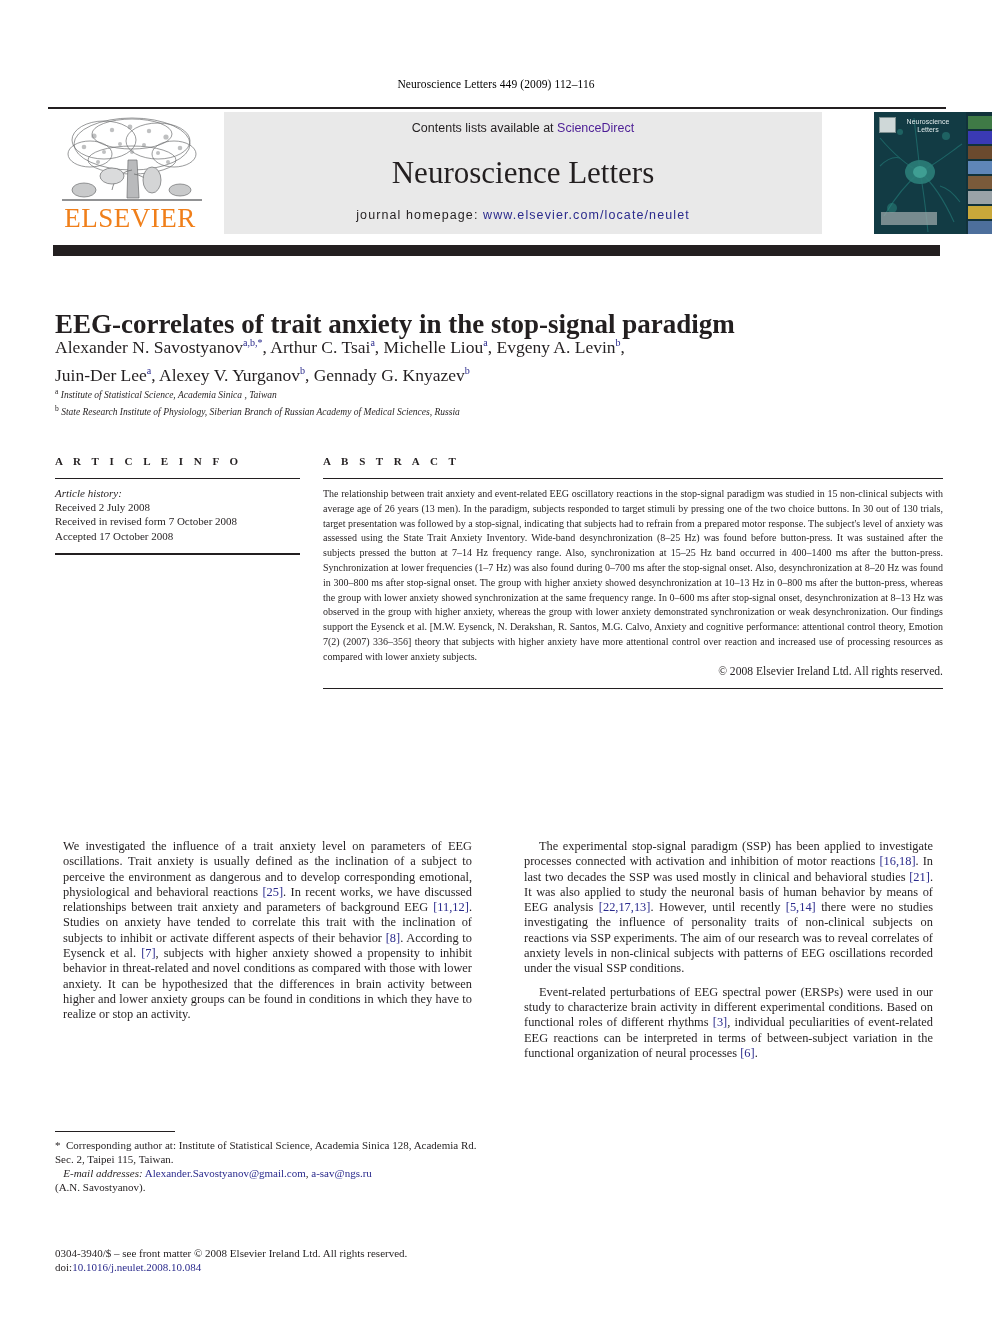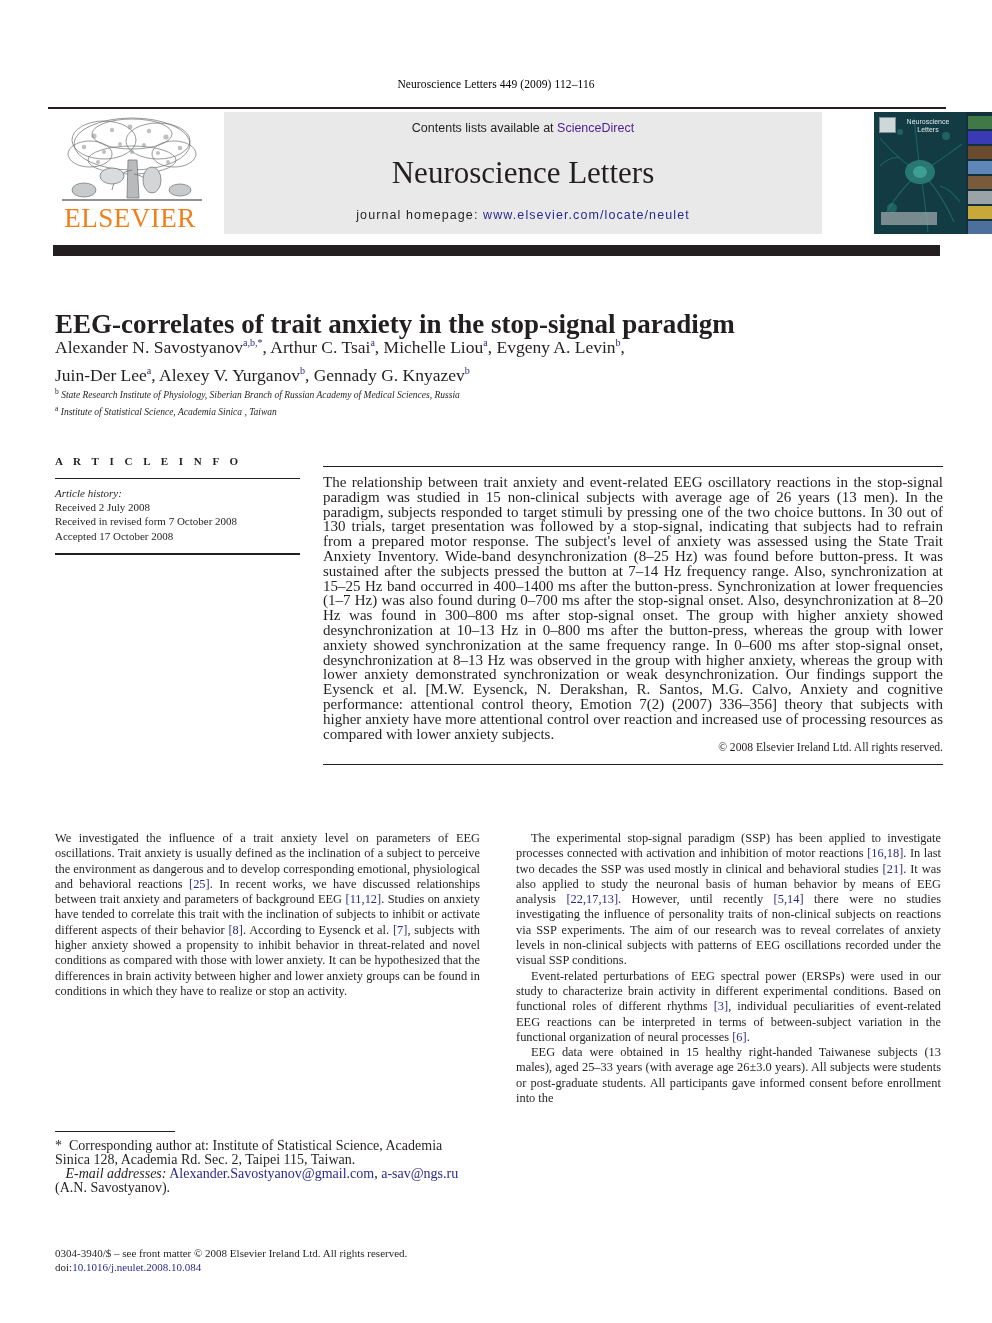--- a/index.html
+++ b/index.html
@@ -221,21 +221,21 @@
   }
   .info-body {
     margin-top: 7px;
     font-size: 11px;
     line-height: 14.2px;
     color: #231f20;
   }
   .info-body .lbl { font-style: italic; }
   .abs-text {
     margin-top: 8px;
-    font-size: 15px;
+    font-size: 10px;
     line-height: 14.8px;
     text-align: justify;
     color: #231f20;
   }
   .copyright {
     margin-top: 0;
     text-align: right;
     font-size: 11.6px;
     color: #231f20;
   }
@@ -249,38 +249,38 @@
     position: absolute;
     top: 831px;
     width: 425px;
     font-size: 12.4px;
     line-height: 15.3px;
     text-align: justify;
     color: #231f20;
   }
   .body-col.left  { left: 55px; }
   .body-col.right { left: 516px; }
-  .body-col p { margin: 0; text-indent: 0; }
+  .body-col p { margin: 8px; text-indent: 0; }
   .body-col p + p { text-indent: 15px; }
   .ref { color: #2a2a8c; }
 
   
   .footnote {
     position: absolute;
     left: 55px; top: 1131px;
     width: 425px;
     color: #231f20;
   }
   .fn-rule {
     width: 120px;
     border-top: 1px solid #231f20;
     margin-bottom: 7px;
   }
   .fn-text {
-    font-size: 14px;
+    font-size: 11px;
     line-height: 13.6px;
   }
   .fn-text .star { letter-spacing: 0; }
   .fn-email-lbl { font-style: italic; }
   .link { color: #2a2a8c; }
 
   .issn {
     position: absolute;
     left: 55px; top: 1246px;
     width: 440px;
@@ -390,51 +390,51 @@
   <div class="black-bar"></div>
 
   <h1 class="title">EEG-correlates of trait anxiety in the stop-signal paradigm</h1>
 
   <div class="authors">
     <span>Alexander N. Savostyanov</span><sup>a,b,</sup><sup>*</sup>, Arthur C. Tsai<sup>a</sup>, Michelle Liou<sup>a</sup>, Evgeny A. Levin<sup>b</sup>,<br>
     <span>Juin-Der Lee</span><sup>a</sup>, Alexey V. Yurganov<sup>b</sup>, Gennady G. Knyazev<sup>b</sup>
   </div>
 
   <div class="affils">
+    <div><sup>a</sup> <span>Institute of Statistical Science, Academia Sinica , Taiwan</span></div>
     <div><sup>b</sup> <span>State Research Institute of Physiology, Siberian Branch of Russian Academy of Medical Sciences, Russia</span></div>
-    <div><sup>a</sup> <span>Institute of Statistical Science, Academia Sinica , Taiwan</span></div>
   </div>
 
   <div class="info-col">
     <div class="sec-head">A R T I C L E  I N F O</div>
     <div class="thin-rule"></div>
     <div class="info-body">
       <div class="lbl">Article history:</div>
       <div>Received 2 July 2008</div>
       <div>Received in revised form 7 October 2008</div>
       <div>Accepted 17 October 2008</div>
     </div>
     <div class="thick-rule"></div>
   </div>
 
   <div class="abs-col">
+    <div class="sec-head">A B S T R A C T</div>
     <div class="thin-rule"></div>
     <div class="abs-text">The relationship between trait anxiety and event-related EEG oscillatory reactions in the stop-signal paradigm was studied in 15 non-clinical subjects with average age of 26 years (13 men). In the paradigm, subjects responded to target stimuli by pressing one of the two choice buttons. In 30 out of 130 trials, target presentation was followed by a stop-signal, indicating that subjects had to refrain from a prepared motor response. The subject's level of anxiety was assessed using the State Trait Anxiety Inventory. Wide-band desynchronization (8–25 Hz) was found before button-press. It was sustained after the subjects pressed the button at 7–14 Hz frequency range. Also, synchronization at 15–25 Hz band occurred in 400–1400 ms after the button-press. Synchronization at lower frequencies (1–7 Hz) was also found during 0–700 ms after the stop-signal onset. Also, desynchronization at 8–20 Hz was found in 300–800 ms after stop-signal onset. The group with higher anxiety showed desynchronization at 10–13 Hz in 0–800 ms after the button-press, whereas the group with lower anxiety showed synchronization at the same frequency range. In 0–600 ms after stop-signal onset, desynchronization at 8–13 Hz was observed in the group with higher anxiety, whereas the group with lower anxiety demonstrated synchronization or weak desynchronization. Our findings support the Eysenck et al. [M.W. Eysenck, N. Derakshan, R. Santos, M.G. Calvo, Anxiety and cognitive performance: attentional control theory, Emotion 7(2) (2007) 336–356] theory that subjects with higher anxiety have more attentional control over reaction and increased use of processing resources as compared with lower anxiety subjects.</div>
     <div class="copyright">© 2008 Elsevier Ireland Ltd. All rights reserved.</div>
     <div class="abs-bottom-rule"></div>
   </div>
 
   <div class="body-col left">
     <p><span>We investigated the influence of a trait anxiety level on parameters of EEG oscillations. Trait anxiety is usually defined as the inclination of a subject to perceive the environment as dangerous and to develop corresponding emotional, physiological and behavioral reactions </span><span class="ref">[25]</span><span>. In recent works, we have discussed relationships between trait anxiety and parameters of background EEG </span><span class="ref">[11,12]</span><span>. Studies on anxiety have tended to correlate this trait with the inclination of subjects to inhibit or activate different aspects of their behavior </span><span class="ref">[8]</span><span>. According to Eysenck et al. </span><span class="ref">[7]</span><span>, subjects with higher anxiety showed a propensity to inhibit behavior in threat-related and novel conditions as compared with those with lower anxiety. It can be hypothesized that the differences in brain activity between higher and lower anxiety groups can be found in conditions in which they have to realize or stop an activity.</span></p>
   </div>
 
   <div class="body-col right">
     <p><span style="display:inline-block;width:15px;"></span><span>The experimental stop-signal paradigm (SSP) has been applied to investigate processes connected with activation and inhibition of motor reactions </span><span class="ref">[16,18]</span><span>. In last two decades the SSP was used mostly in clinical and behavioral studies </span><span class="ref">[21]</span><span>. It was also applied to study the neuronal basis of human behavior by means of EEG analysis </span><span class="ref">[22,17,13]</span><span>. However, until recently </span><span class="ref">[5,14]</span><span> there were no studies investigating the influence of personality traits of non-clinical subjects on reactions via SSP experiments. The aim of our research was to reveal correlates of anxiety levels in non-clinical subjects with patterns of EEG oscillations recorded under the visual SSP conditions.</span></p>
     <p><span>Event-related perturbations of EEG spectral power (ERSPs) were used in our study to characterize brain activity in different experimental conditions. Based on functional roles of different rhythms </span><span class="ref">[3]</span><span>, individual peculiarities of event-related EEG reactions can be interpreted in terms of between-subject variation in the functional organization of neural processes </span><span class="ref">[6]</span><span>.</span></p>
-    <p>EEG data were obtained in 15 healthy right-handed Taiwanese subjects (13 males), aged 25–33 years (with average age 26±3.0 years). All subjects were students or post-graduate students. All participants gave informed consent before enrollment into the</p>
   </div>
 
   <div class="footnote">
     <div class="fn-rule"></div>
     <div class="fn-text">
       <span class="star">*</span>&nbsp;&nbsp;<span>Corresponding author at: Institute of Statistical Science, Academia Sinica 128, Academia Rd. Sec. 2, Taipei 115, Taiwan.</span>
     </div>
     <div class="fn-text" style="margin-top:1px;">
       &nbsp;&nbsp;&nbsp;<span class="fn-email-lbl">E-mail addresses:</span>
       <span class="link">Alexander.Savostyanov@gmail.com</span>,

